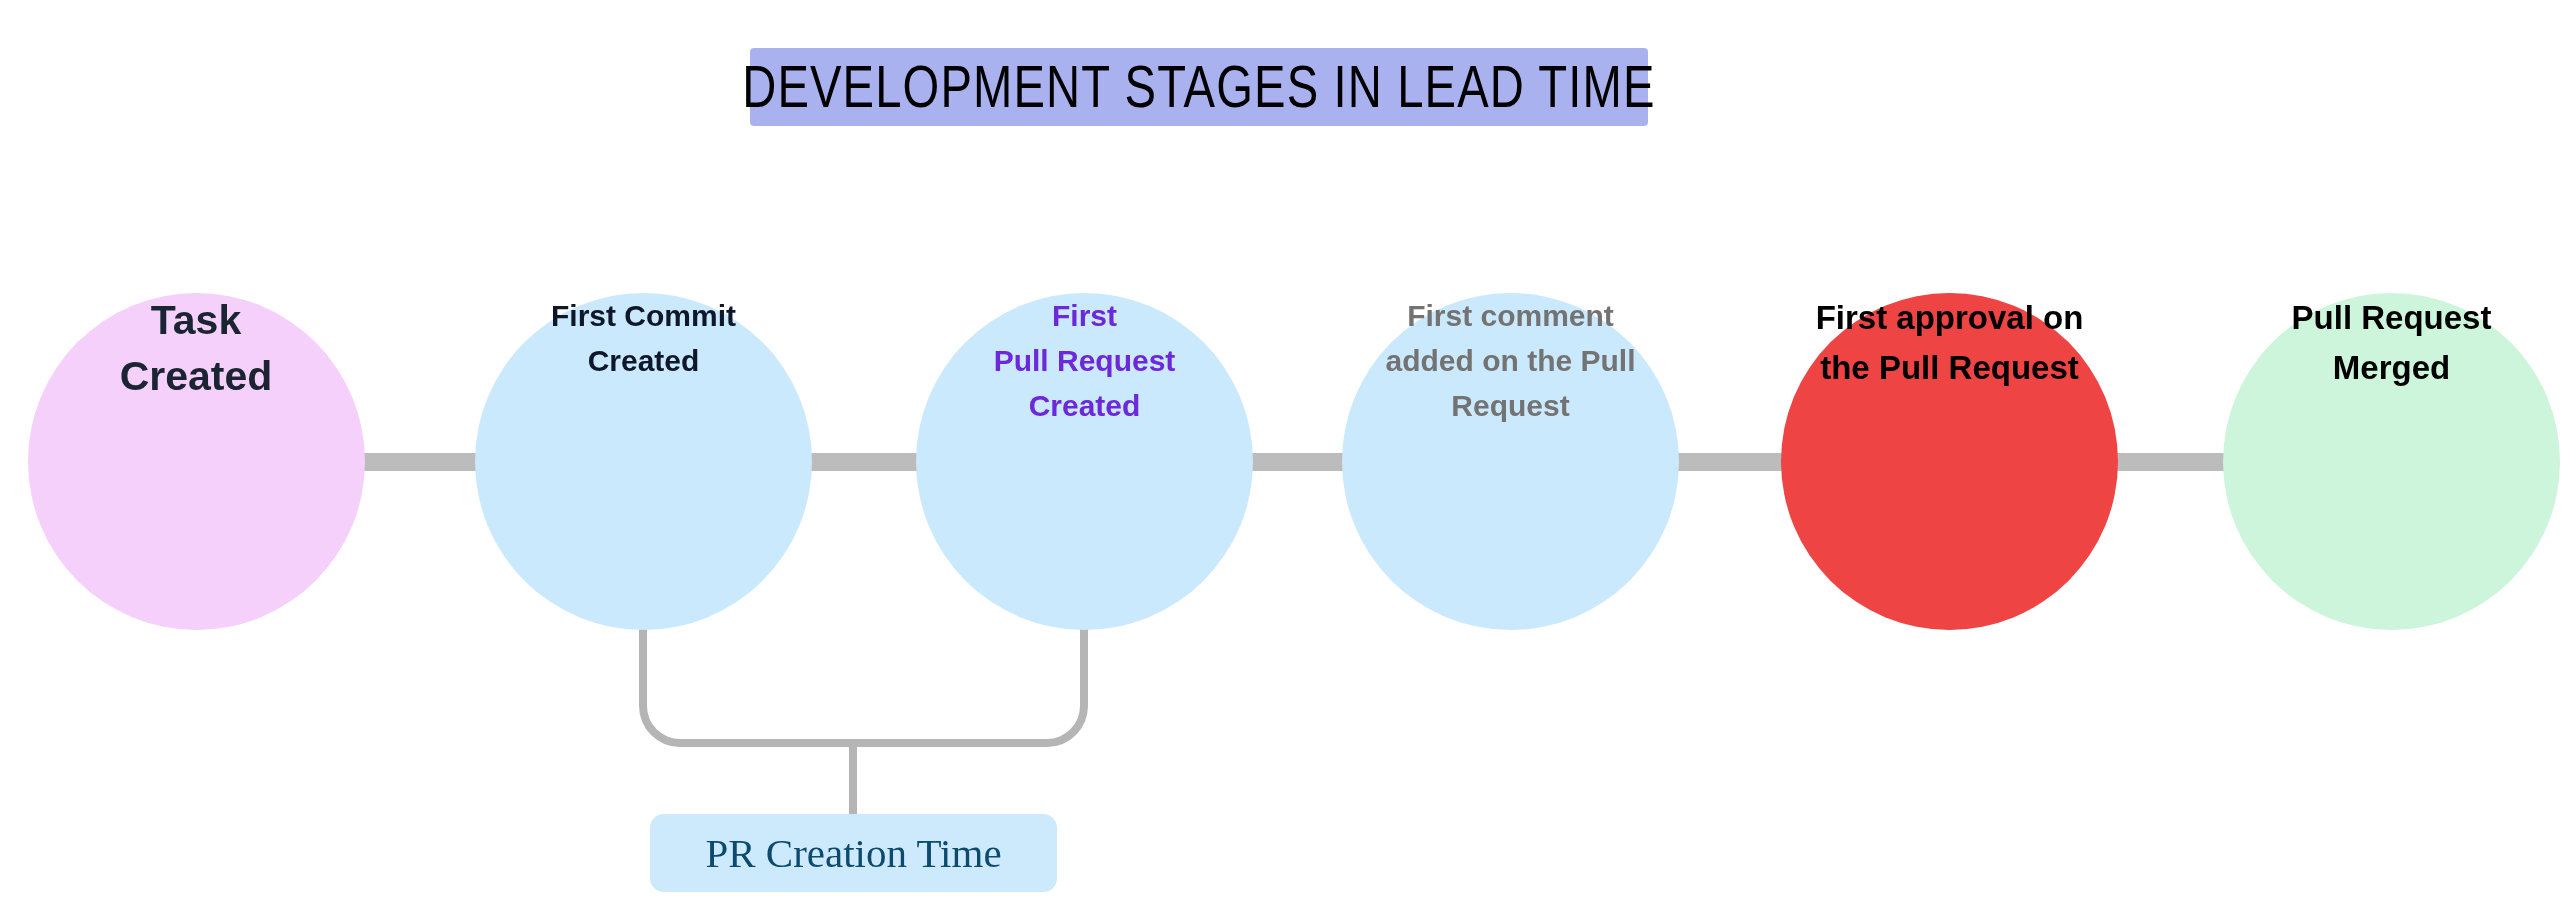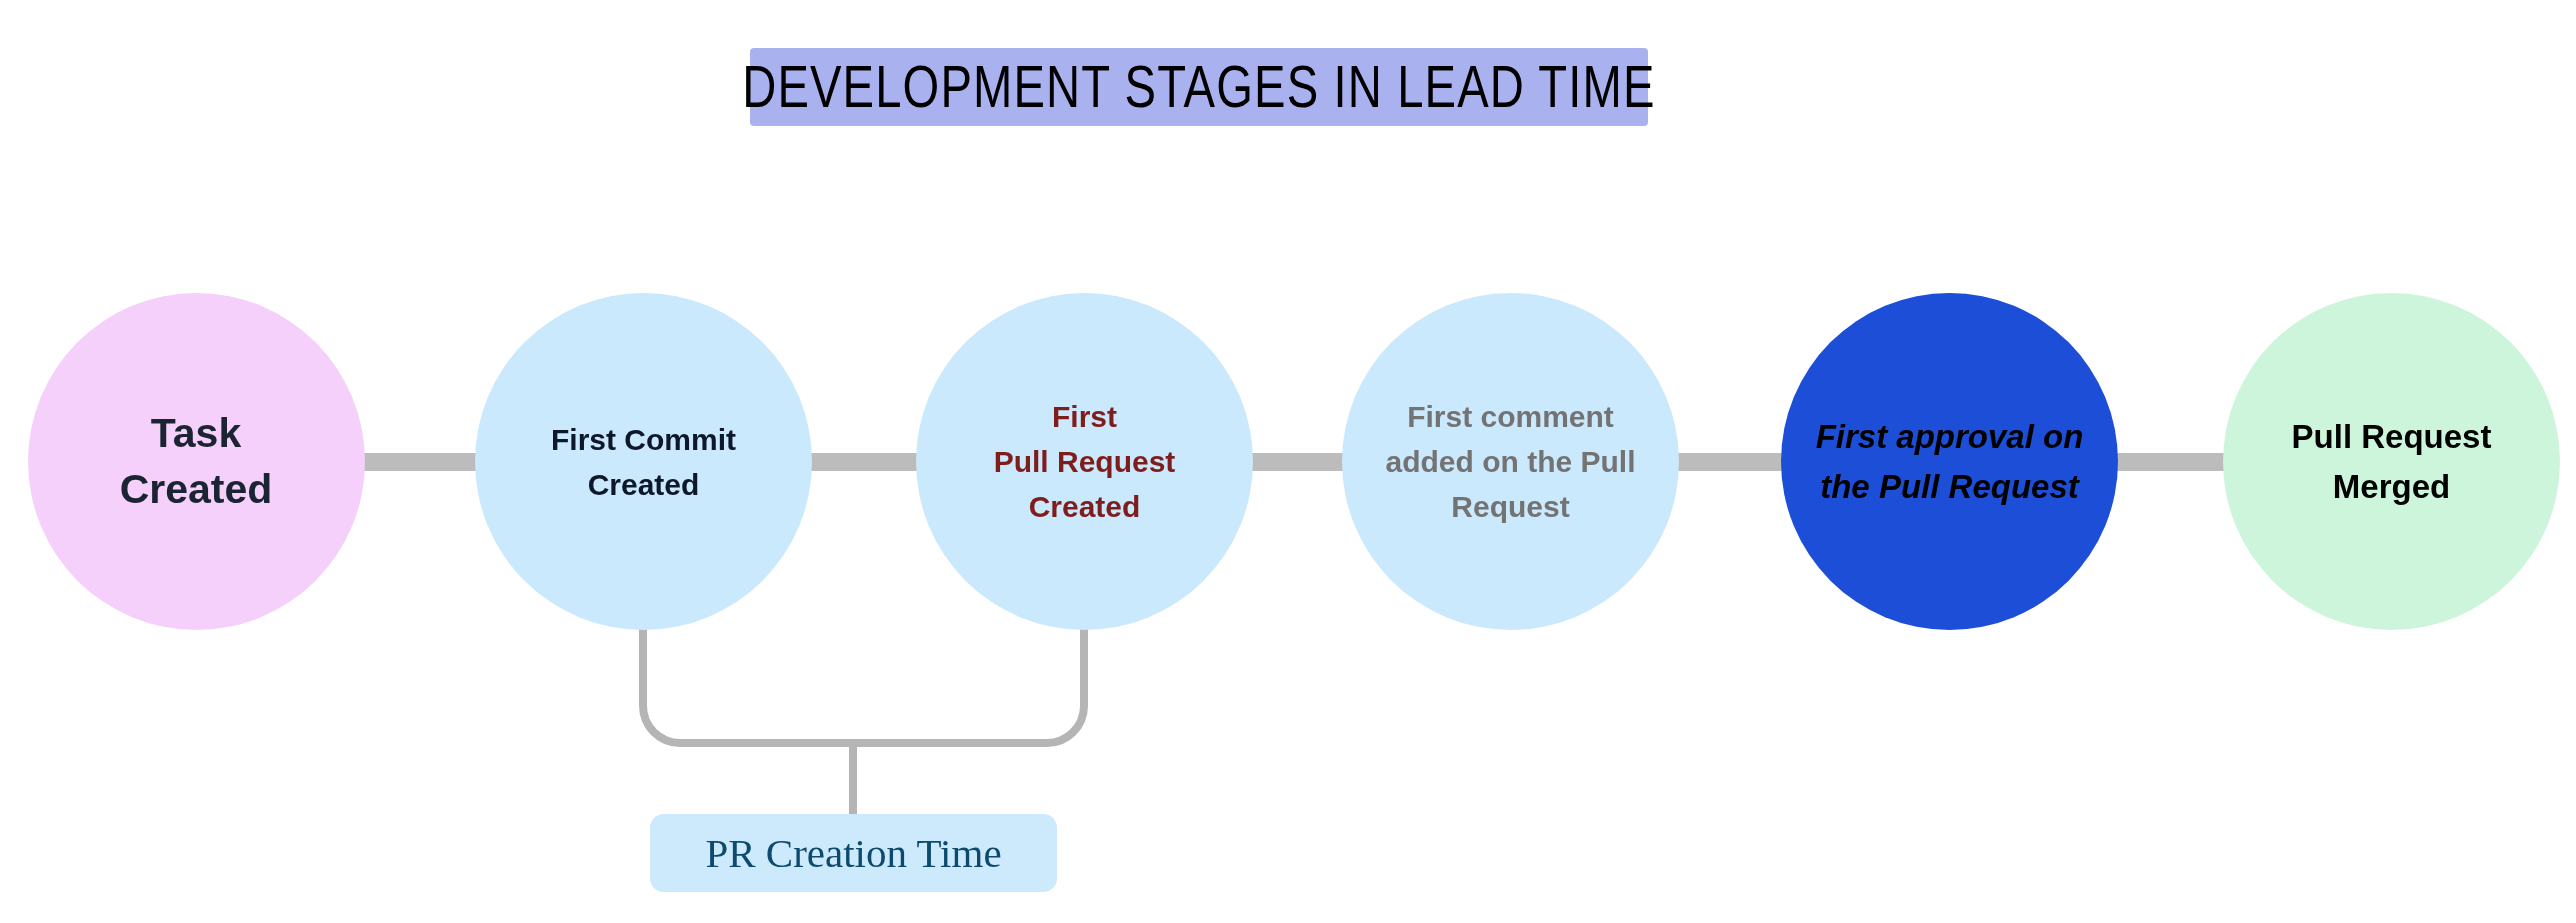--- a/index.html
+++ b/index.html
@@ -26,21 +26,21 @@
   
   .connector{
     position:absolute;left:196px;top:453px;width:2195px;height:18px;
     z-index:1;
   }
 
   
   .stage{
     position:absolute;top:293px;width:337px;height:337px;
     border-radius:50%;
-    display:flex;align-items:center;justify-content:center;
+    display:flex;justify-content:center;
     text-align:center;z-index:2;
   }
   .stage .stage-label{white-space:pre-line;display:block;padding:0 13.7px;}
   .s1{left:27.5px;}
   .s2{left:475px;}
   .s3{left:916px;}
   .s4{left:1342px;}
   .s5{left:1781px;}
   .s6{left:2223px;}
   .s1 .stage-label{font-size:41px;font-weight:600;line-height:1.36;}
@@ -91,32 +91,32 @@
   <span class="stage-label" style="color: rgb(27, 36, 51);">Task
 Created</span>
 </div>
 
 <div class="stage s2" style="background: rgb(203, 233, 252);">
   <span class="stage-label" style="color: #0f172a;">First Commit
 Created</span>
 </div>
 
 <div class="stage s3" style="background: rgb(203, 233, 252);">
-  <span class="stage-label" style="color: #7f1d1d;">First
+  <span class="stage-label" style="color: #6d28d9;">First
 Pull Request
 Created</span>
 </div>
 
 <div class="stage s4" style="background: rgb(203, 233, 252);">
   <span class="stage-label" style="color: #737373;">First comment
 added on the Pull
 Request</span>
 </div>
 
-<div class="stage s5" style="background: #1d4ed8; font-style: italic;">
+<div class="stage s5" style="background: #ef4444;">
   <span class="stage-label" style="color: rgb(0, 0, 0);">First approval on
 the Pull Request</span>
 </div>
 
 <div class="stage s6" style="background: rgb(205, 245, 220);">
   <span class="stage-label" style="color: rgb(0, 0, 0);">Pull Request
 Merged</span>
 </div>
 
 <div class="bracket" style="border-color: rgb(181, 181, 181);"></div>

